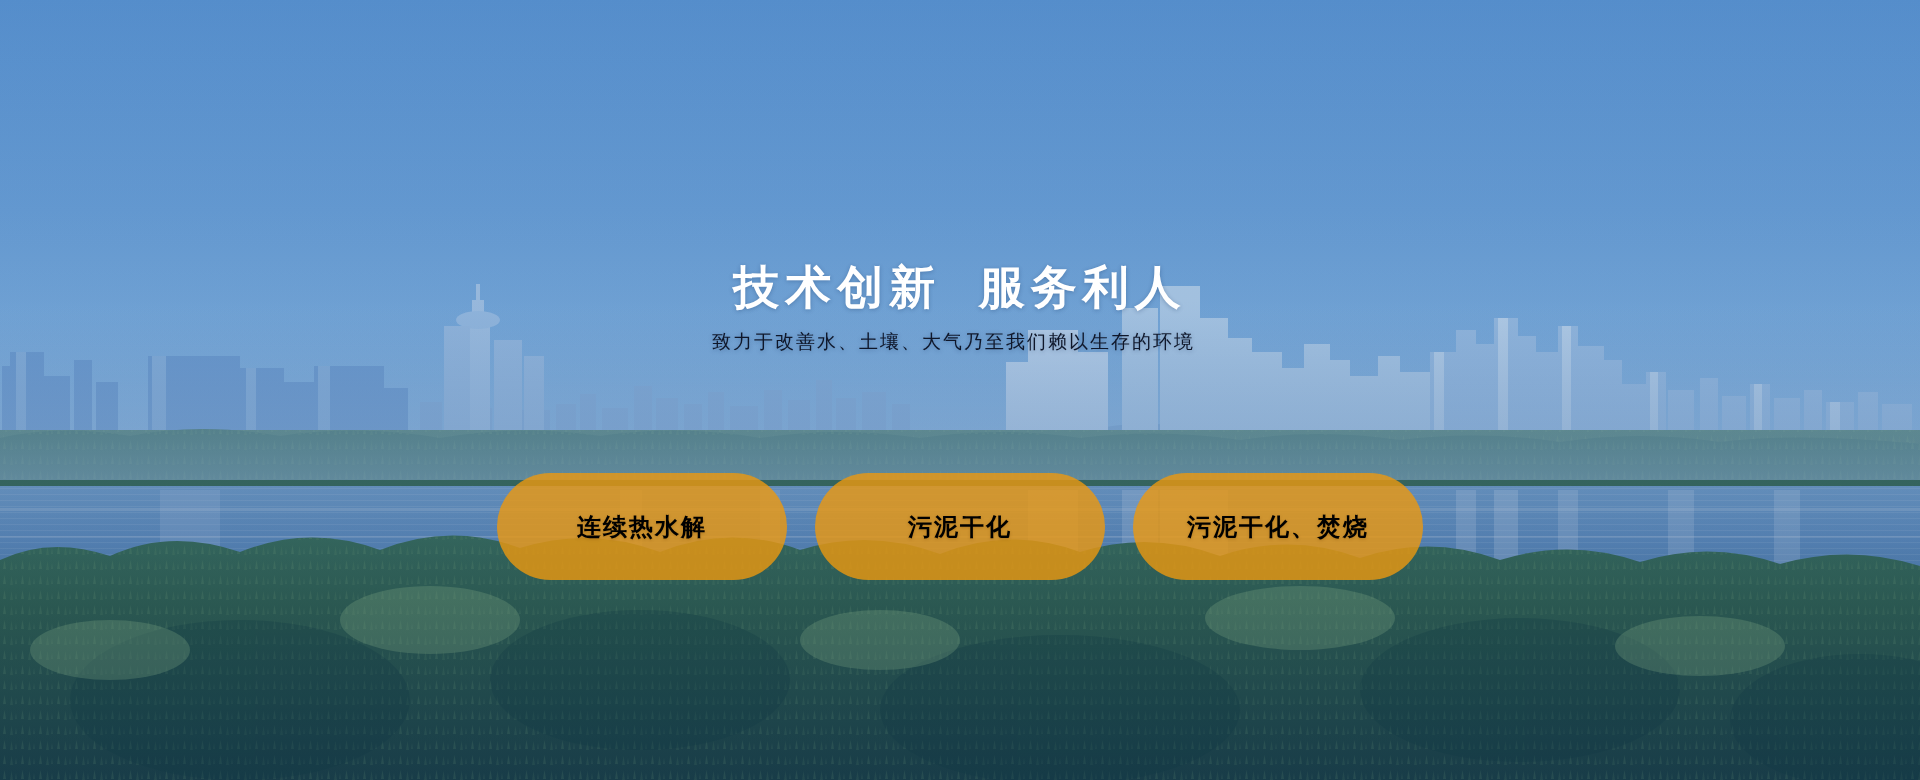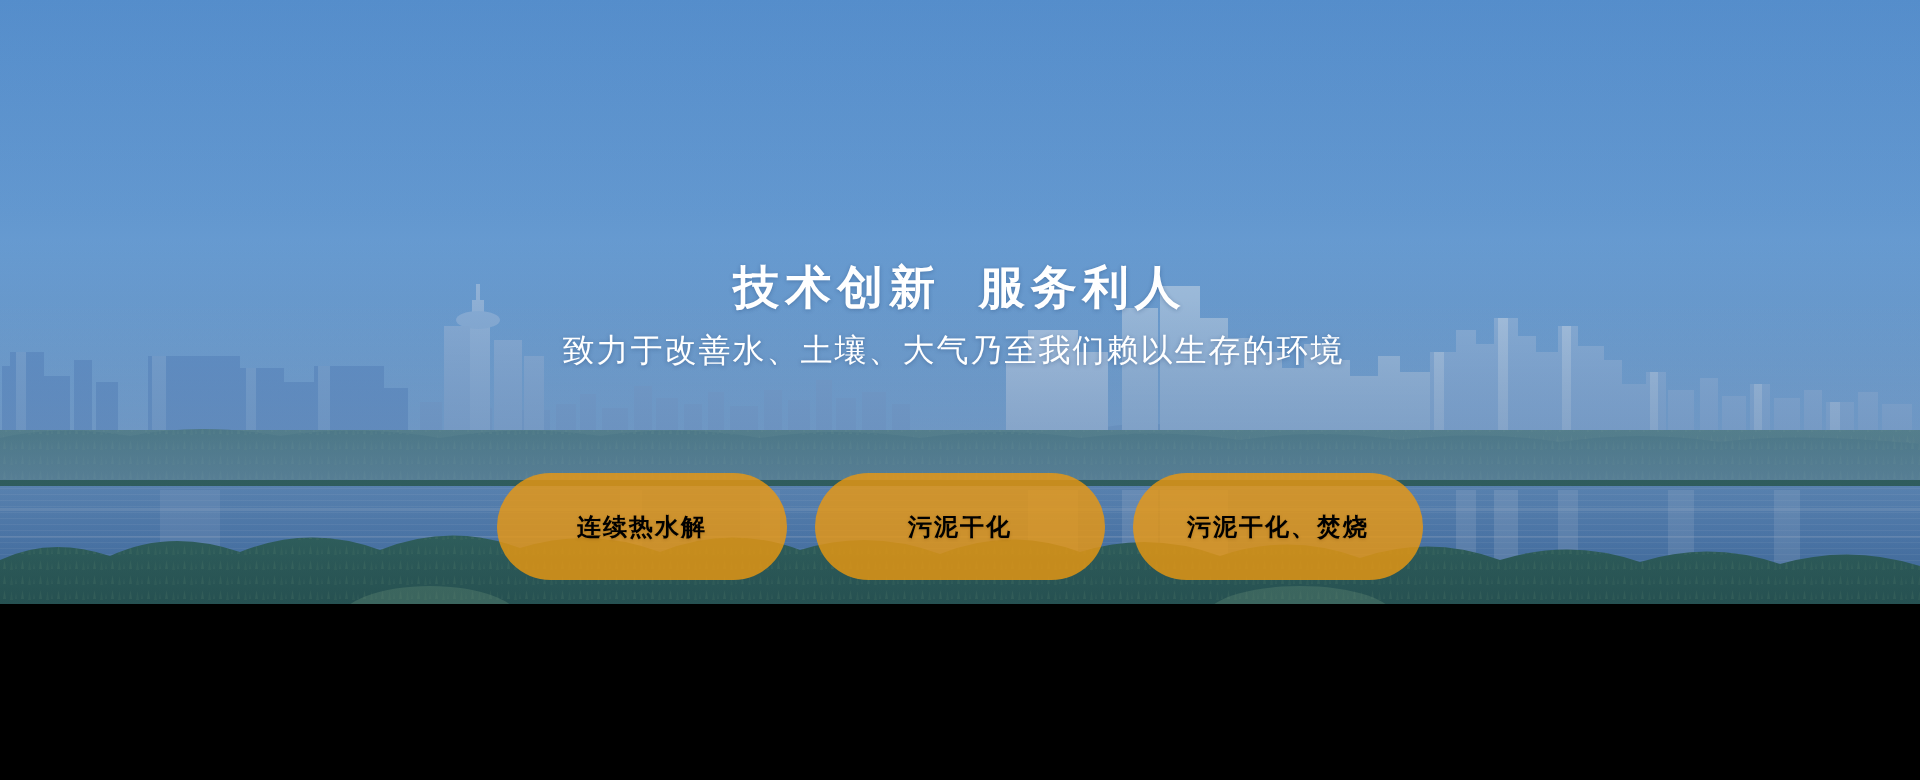--- a/index.html
+++ b/index.html
@@ -8,21 +8,21 @@
     padding: 0;
     background: #000;
   }
   body {
     font-family: "Liberation Sans", "DejaVu Sans", sans-serif;
   }
 
   #banner {
     position: relative;
     width: 1920px;
-    height: 604px;
+    height: 780px;
     overflow: hidden;
     background: #4a86c8;
   }
 
   
   #bg-photo {
     position: absolute;
     inset: 0;
     width: 1920px;
     height: 780px;
@@ -55,24 +55,24 @@
     font-size: 46px;
     line-height: 1.12;
     font-weight: 700;
     color: #ffffff;
     letter-spacing: 6px;
     text-shadow: 0 1px 4px rgba(20,50,95,0.30);
     white-space: pre;
   }
   #hero-subtitle {
     margin: 16px 13px 0 0;
-    font-size: 32px;
+    font-size: 19px;
     line-height: 1.3;
     font-weight: 500;
-    color: #ffffff;
+    color: #0f172a;
     letter-spacing: 2px;
     text-shadow: 0 1px 4px rgba(20,50,95,0.35);
   }
 
   
   #cta-row {
     position: absolute;
     top: 473px;
     left: 0;
     right: 0;

